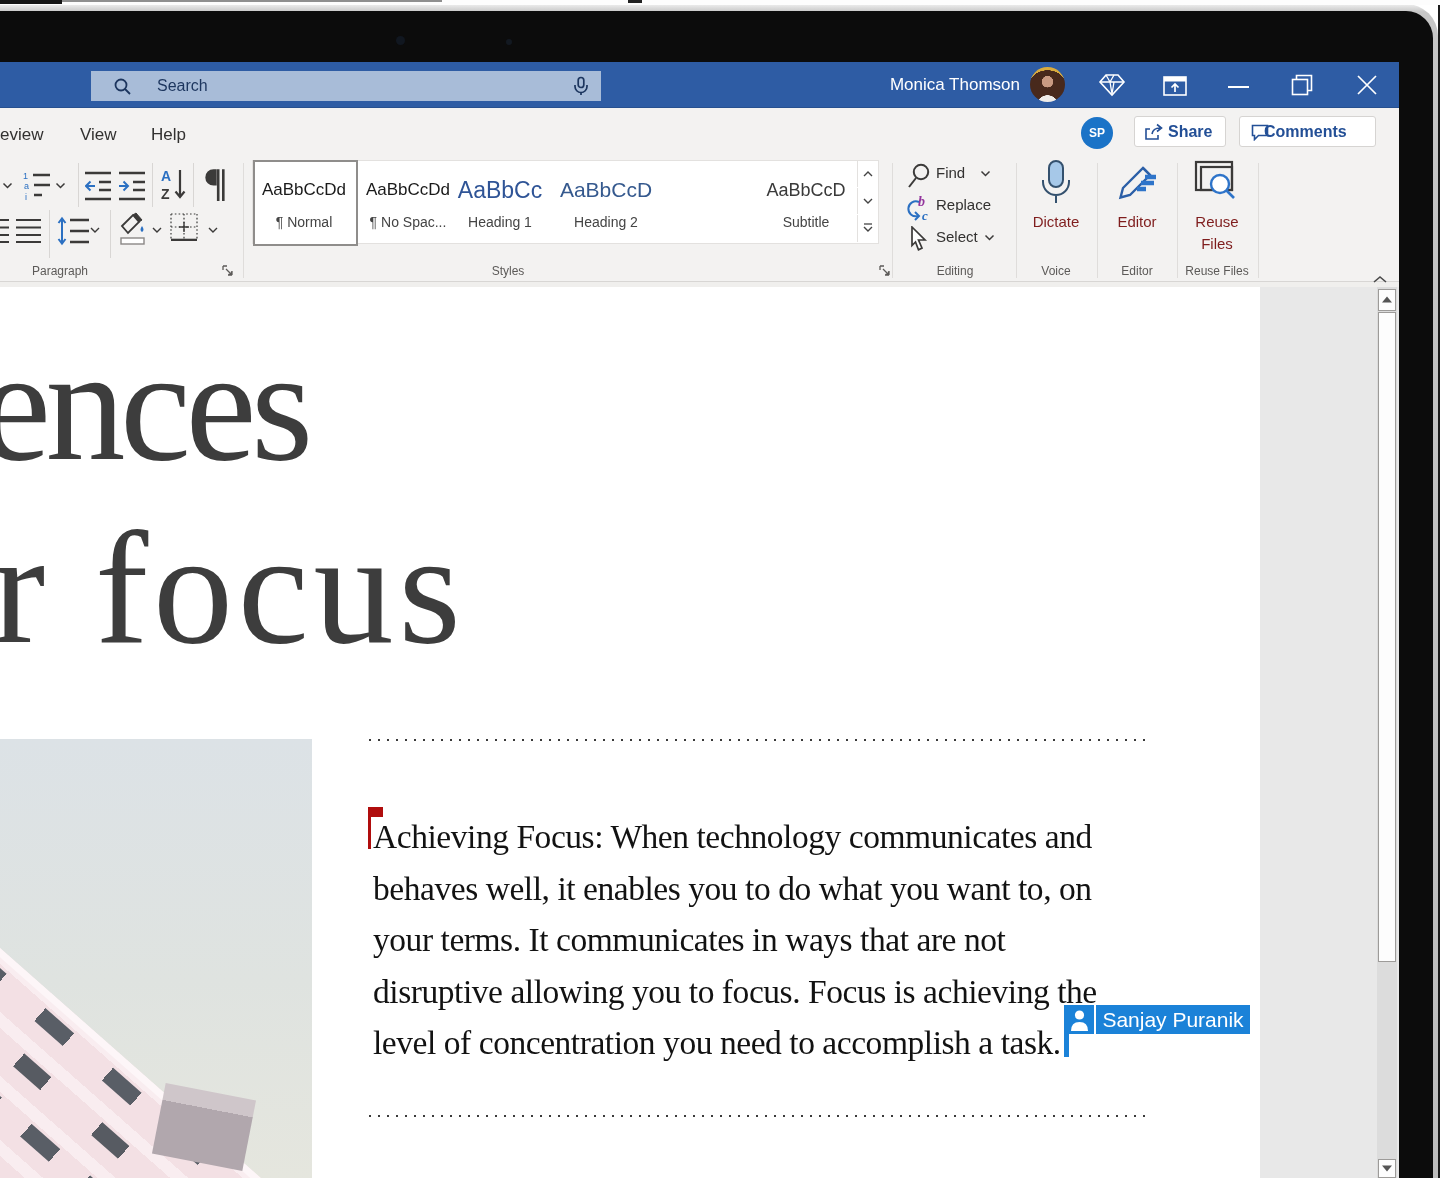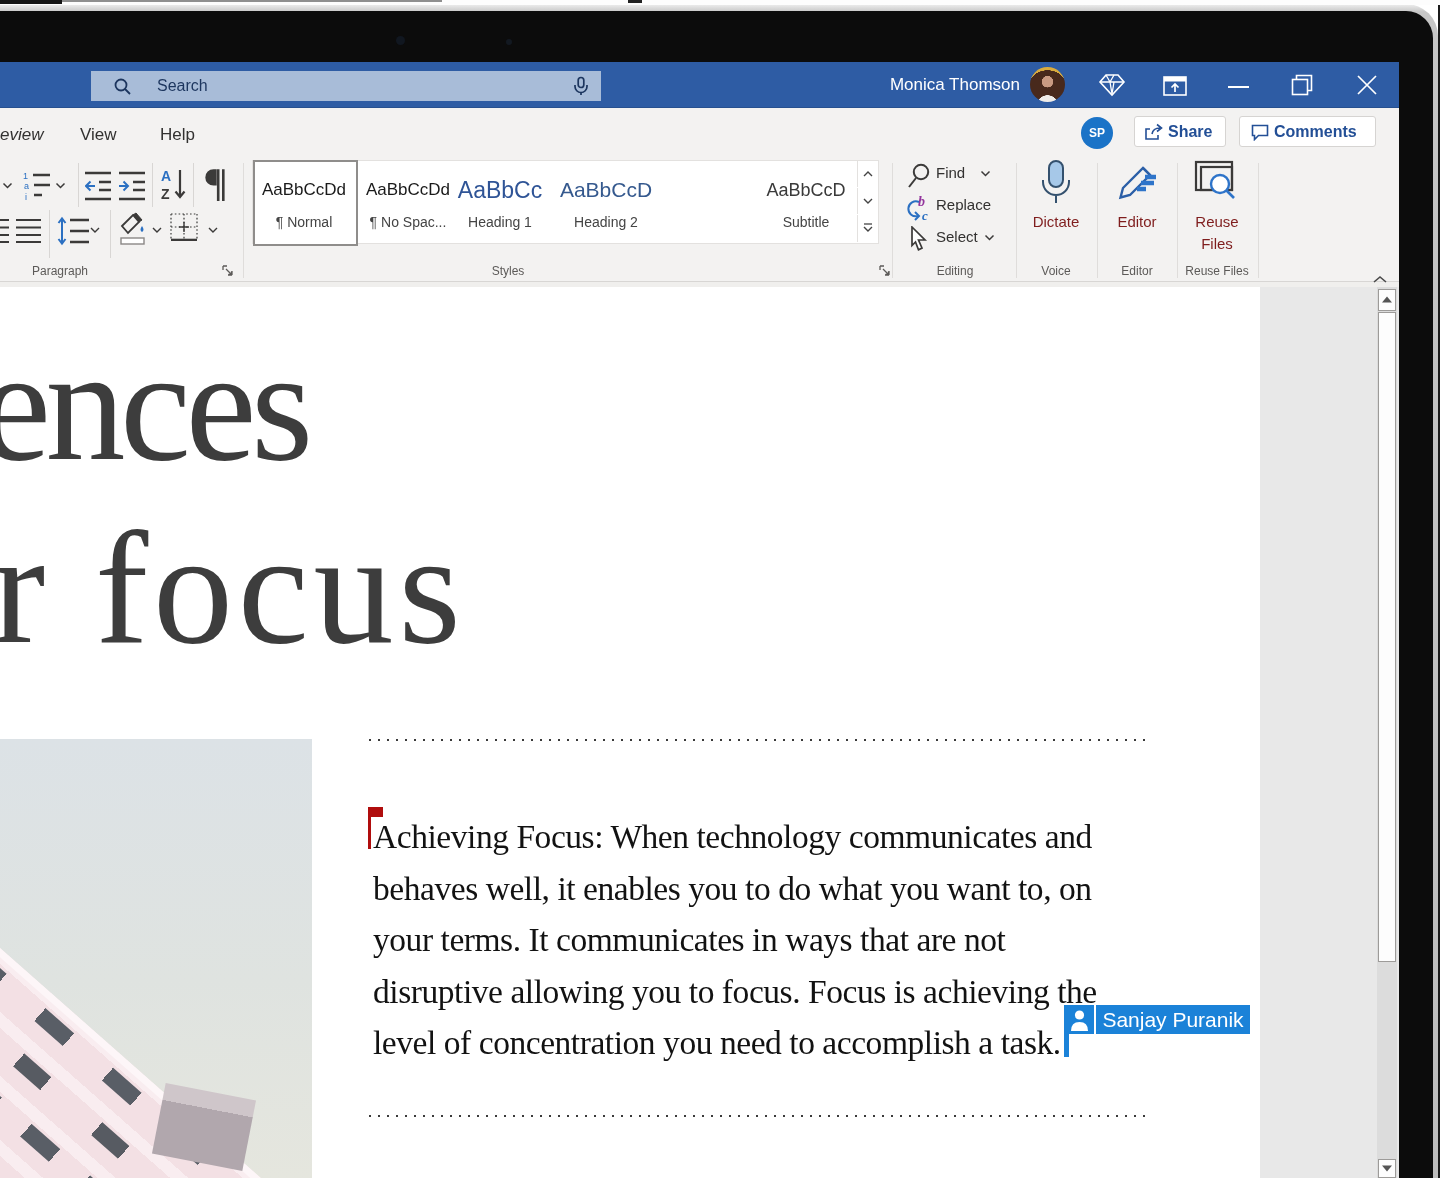--- a/index.html
+++ b/index.html
@@ -105,23 +105,23 @@
       <rect class="abs" style="left:1228px;top:24px;width:21px;height:2px;background:#fff"></rect>
       <svg class="abs" style="left:1291px;top:12px" width="22" height="22" viewBox="0 0 22 22">
           <rect x="1.5" y="5.5" width="15" height="15" fill="none" stroke="#fff" stroke-width="1.6"></rect>
           <path d="M5.5 5.5 V1.5 H20.5 V16.5 H16.5" fill="none" stroke="#fff" stroke-width="1.6"></path>
         </svg>
       <svg class="abs" style="left:1356px;top:12px" width="22" height="22" viewBox="0 0 22 22">
           <path d="M2 2 L20 20 M20 2 L2 20" stroke="#fff" stroke-width="1.7"></path>
         </svg>
     </div>
     <div class="abs" id="ribbon">
-      <span class="tab" style="left:0px;font-style:italic;">eview</span>
+      <span class="tab" style="left:0px;">eview</span>
       <span class="tab" style="left:80px;">View</span>
-      <span class="tab" style="left:160px;text-align:right;">Help</span>
+      <span class="tab" style="left:151px;text-align:right;">Help</span>
 
       <div class="vsep" style="left:243px;"></div>
       <div class="vsep" style="left:892px;"></div>
       <div class="vsep" style="left:1016px;"></div>
       <div class="vsep" style="left:1097px;"></div>
       <div class="vsep" style="left:1177px;"></div>
       <div class="vsep" style="left:1258px;"></div>
       <div class="grplabel" style="left:0px;">Paragraph</div>
       <div class="grplabel" style="left:448px;">Styles</div>
       <div class="grplabel" style="left:895px;">Editing</div>
@@ -289,21 +289,21 @@
         <svg class="abs" style="left:9px;top:6px" width="19" height="18" viewBox="0 0 19 18">
             <path d="M6 6 H2 v10 h12 v-4" fill="none" stroke="#234f96" stroke-width="1.6"></path>
             <path d="M8 11 q1 -6 8 -6 M13 1.5 L17.5 5 L13 8.5" fill="none" stroke="#234f96" stroke-width="1.6"></path>
           </svg>
         <span style="margin-left:33px;">Share</span>
       </div>
       <div class="topbtn" style="left:1239px;width:137px;">
         <svg class="abs" style="left:11px;top:7px" width="18" height="17" viewBox="0 0 18 17">
             <path d="M1.5 1.5 h15 v10 h-9 l-4 4 v-4 h-2 z" fill="none" stroke="#234f96" stroke-width="1.6"></path>
           </svg>
-        <span style="margin-left:34px;">Comments</span>
+        <span style="margin-left:24px;">Comments</span>
       </div>
     </div>
     <div class="abs" style="left:0;top:219px;width:1399px;height:6px;background:#f0efed;border-top:1px solid #d8d6d4;box-sizing:border-box;"></div>
     <div class="abs" id="docarea">
       <div class="abs" id="docpage"></div>
       <div class="hl" style="left:-20px;top:38px;letter-spacing:-5.5px;">ences</div>
       <div class="hl" style="left:-8px;top:221px;letter-spacing:4.8px;">r focus</div>
       <div class="abs" id="photo">
         <div style="position:absolute;left:-120px;top:209px;width:760px;height:560px;transform:rotate(41.4deg);transform-origin:120px 0;background:repeating-linear-gradient(180deg,#f9edf0 0 12px,#f3e0e4 12px 48px);">
           <div style="position:absolute;left:0;top:15px;width:100%;height:17px;background:repeating-linear-gradient(90deg,#595e66 14px 52px,transparent 52px 104px);"></div>

